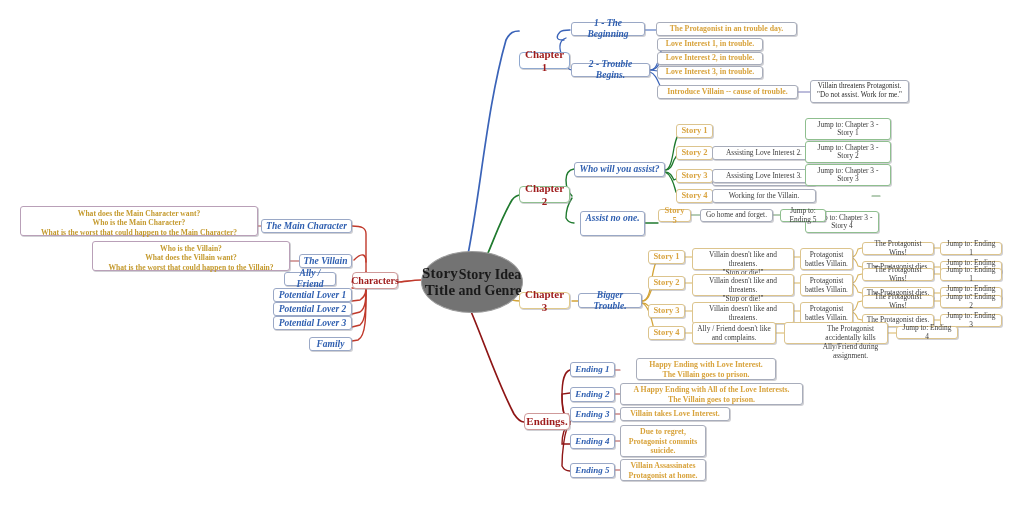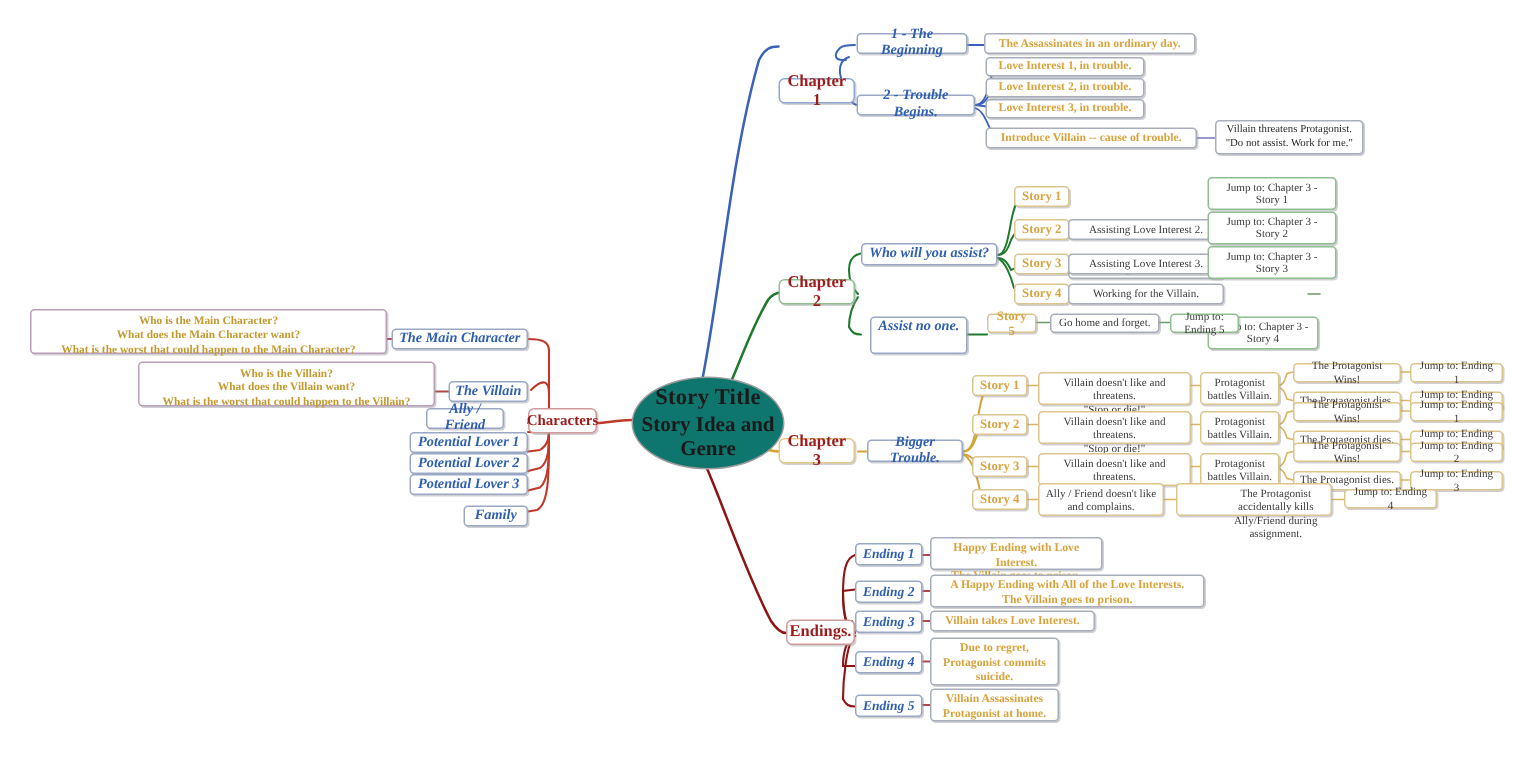--- a/index.html
+++ b/index.html
@@ -14,21 +14,21 @@
     position:absolute;box-sizing:border-box;
     border:1px solid #9aa0b4;border-radius:3px;background:#ffffff;
     display:flex;align-items:center;justify-content:center;
     text-align:center;line-height:1.12;padding:1px 3px;
     box-shadow:1px 1px 0 rgba(150,150,160,.45);
   }
 
   
   .central{
     position:absolute;border:1px solid #9c9c9c;border-radius:50%;
-    background:#0f766e;display:flex;flex-direction:column;
+    background:#737373;display:flex;flex-direction:row;
     align-items:center;justify-content:center;text-align:center;
     box-shadow:0 0 0 rgba(0,0,0,0);
   }
   .central .t1{font-size:15px;font-weight:bold;color:#1a1a1a;letter-spacing:.2px;}
   .central .t2{font-size:14px;font-weight:bold;color:#1a1a1a;margin-top:2px;}
 
   
   .mainbranch{
     font-size:11px;font-weight:bold;color:#9e1b1b;
     border-width:1px;border-style:solid;border-radius:4px;
@@ -151,22 +151,22 @@
   <div class="central" style="left:421px;top:251px;width:100px;height:60px;">
     <div class="t1">Story Title</div>
     <div class="t2">Story Idea and Genre</div>
   </div>
 
   <div class="node mainbranch mb-red" style="left:352px;top:272px;width:46px;height:17px;font-size:10px;">
     <span>Characters</span>
   </div>
 
   <div class="node leaf-q multi" style="left:20px;top:206px;width:238px;height:30px;line-height:1.25;">
+    <span>What does the Main Character want?</span>
     <span>Who is the Main Character?</span>
-    <span>What does the Main Character want?</span>
     <span>What is the worst that could happen to the Main Character?</span>
   </div>
   <div class="node lvl2" style="left:261px;top:219px;width:91px;height:14px;">
     <span>The Main Character</span>
   </div>
 
   <div class="node leaf-q multi" style="left:92px;top:241px;width:198px;height:30px;line-height:1.25;">
     <span>Who is the Villain?</span>
     <span>What does the Villain want?</span>
     <span>What is the worst that could happen to the Villain?</span>
@@ -192,21 +192,21 @@
   </div>
 
   <div class="node mainbranch mb-blue" style="left:519px;top:52px;width:51px;height:17px;">
     <span>Chapter 1</span>
   </div>
 
   <div class="node lvl2" style="left:571px;top:22px;width:74px;height:14px;">
     <span>1 - The Beginning</span>
   </div>
   <div class="node leaf-gold" style="left:656px;top:22px;width:141px;height:14px;">
-    <span>The Assassinates in an ordinary day.</span>
+    <span>The Protagonist in an trouble day.</span>
   </div>
 
   <div class="node lvl2" style="left:571px;top:63px;width:79px;height:14px;">
     <span>2 - Trouble Begins.</span>
   </div>
   <div class="node leaf-gold" style="left:657px;top:38px;width:106px;height:13px;">
     <span>Love Interest 1, in trouble.</span>
   </div>
   <div class="node leaf-gold" style="left:657px;top:52px;width:106px;height:13px;">
     <span>Love Interest 2, in trouble.</span>
@@ -377,21 +377,21 @@
     <span>Jump to: Ending 4</span>
   </div>
 
   <div class="node mainbranch mb-red" style="left:524px;top:413px;width:46px;height:17px;">
     <span>Endings.</span>
   </div>
 
   <div class="node chip-blue" style="left:570px;top:362px;width:45px;height:15px;">
     <span>Ending 1</span>
   </div>
-  <div class="node leaf-gold multi" style="left:620px;top:358px;width:115px;height:22px;line-height:1.25;">
+  <div class="node leaf-gold multi" style="left:636px;top:358px;width:140px;height:22px;line-height:1.25;">
     <span>Happy Ending with Love Interest.</span>
     <span>The Villain goes to prison.</span>
   </div>
 
   <div class="node chip-blue" style="left:570px;top:387px;width:45px;height:15px;">
     <span>Ending 2</span>
   </div>
   <div class="node leaf-gold multi" style="left:620px;top:383px;width:183px;height:22px;line-height:1.25;">
     <span>A Happy Ending with All of the Love Interests.</span>
     <span>The Villain goes to prison.</span>

